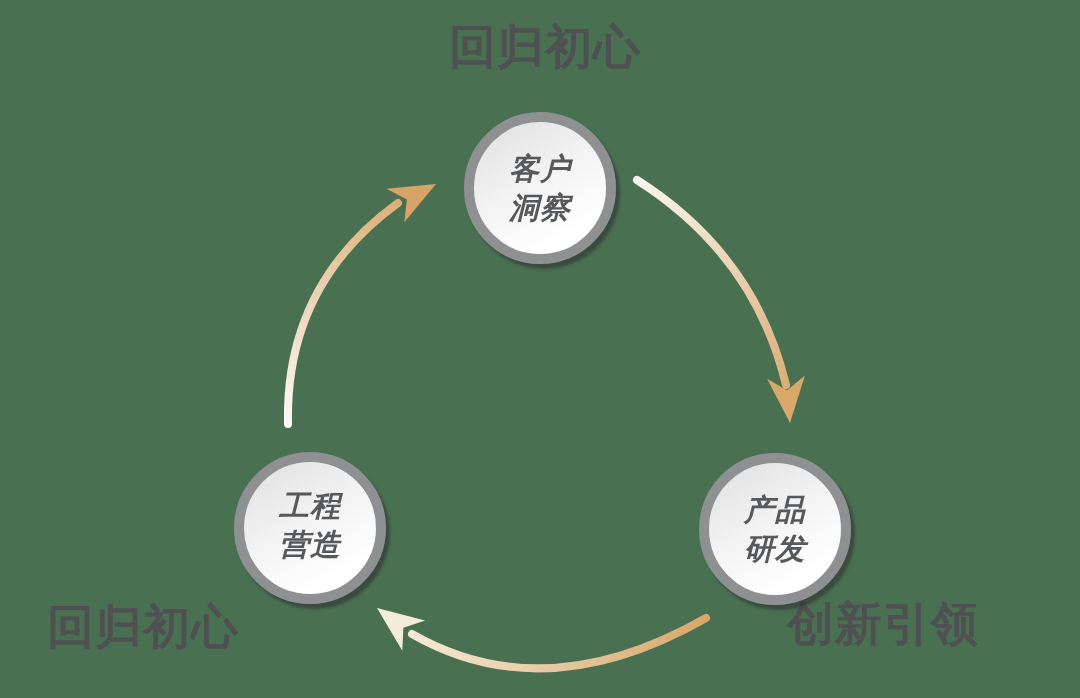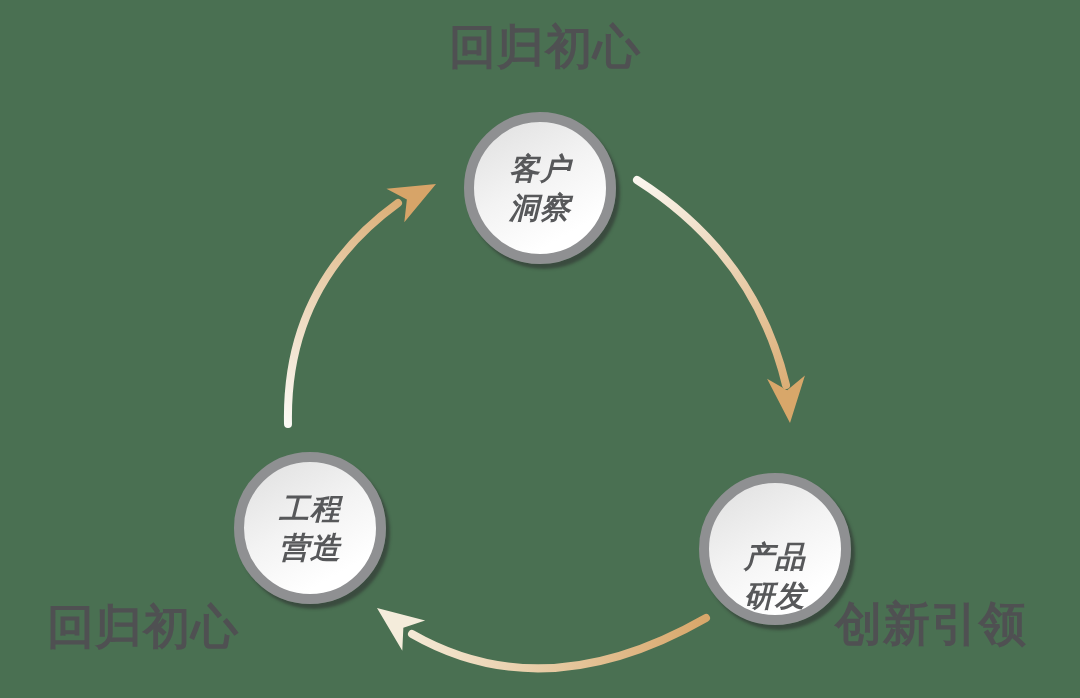--- a/index.html
+++ b/index.html
@@ -22,22 +22,22 @@
     background: linear-gradient(150deg, #dfdfdf 0%, #f3f3f3 45%, #ffffff 80%);
     border: 10px solid var(--ring, #8f9092);
     box-shadow: 4px 5px 3px rgba(45,45,47,0.55);
     display: flex;
     align-items: center;
     justify-content: center;
     text-align: center;
   }
   .node-small { width: 132px; height: 132px; }
   .node-top { left: 464px; top: 112px; }
-  .node-bl  { left: 234px; top: 452px; }
-  .node-br  { left: 699px; top: 473px; align-items: flex-end; }
+  .node-bl  { left: 234px; top: 452px; font-family: Liberation Mono, monospace; }
+  .node-br  { left: 699px; top: 453px; }
   .node-center {
     left: 423px; top: 309px;
     width: 228px; height: 228px;
     border-width: 3px;
     border-color: #8a8b8d;
     box-shadow: 9px 11px 0 #8f9092, 12px 14px 5px rgba(40,40,42,0.35);
   }
   .node-text {
     font-weight: bold;
     font-style: italic;
@@ -57,21 +57,21 @@
     font-family: "Liberation Serif", serif;
     font-weight: bold;
     color: var(--corner-text, #4f5052);
     font-size: 47px;
     line-height: 1;
     letter-spacing: 1px;
     white-space: nowrap;
   }
   .label-top { left: 449px; top: 24px; }
   .label-bl  { left: 47px;  top: 604px; }
-  .label-br  { left: 835px; top: 601px; }
+  .label-br  { left: 787px; top: 601px; }
 </style>
 </head>
 <body>
 
 <div class="stage">
 
   <svg class="arrows" width="1080" height="698" viewBox="0 0 1080 698">
     <defs>
       <linearGradient id="gradRight" gradientUnits="userSpaceOnUse" x1="637" y1="180" x2="790" y2="415">
         <stop offset="0" stop-color="#faf6ee"></stop>

